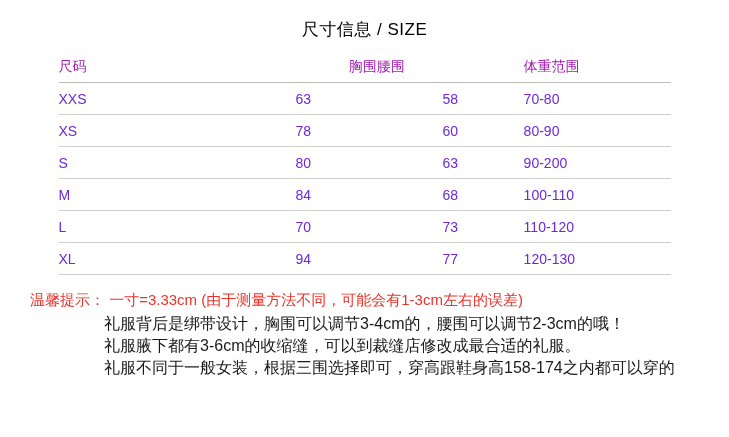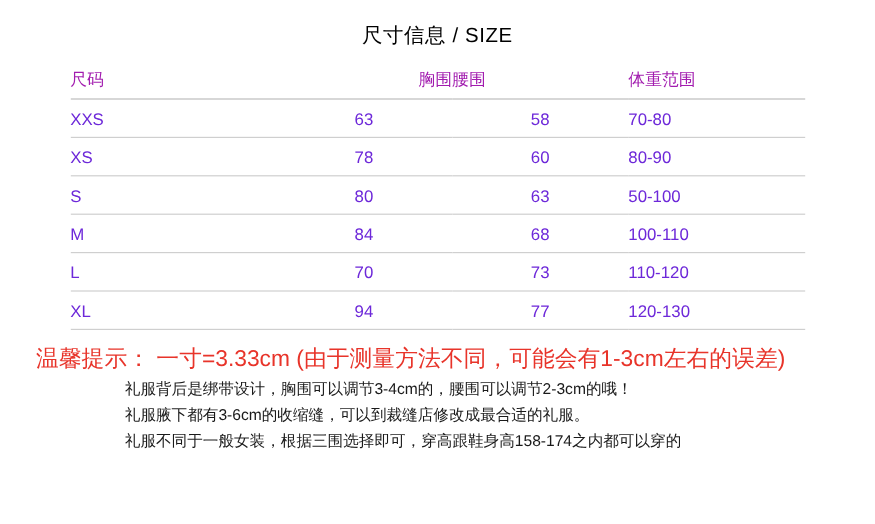--- a/index.html
+++ b/index.html
@@ -63,27 +63,27 @@
   thead .col-wt    { text-align: left; padding-left: 18px; }
 
   .notes {
     margin-top: 14px;
     padding-left: 30px;
     font-size: 13px;
     line-height: 22px;
   }
   .note-warn {
     color: #e8342a;
-    font-size: 19px;
+    font-size: 15px;
     margin-bottom: 2px;
   }
   .note-line {
     color: #1a1a1a;
     padding-left: 74px;
-    font-size: 13px;
+    font-size: 16px;
     white-space: nowrap;
   }
 </style>
 </head>
 <body>
 
 <div class="page">
 
   <div class="title">尺寸信息 / SIZE</div>
 
@@ -107,21 +107,21 @@
         <tr>
           <td class="col-size">XS</td>
           <td class="col-bust">78</td>
           <td class="col-waist">60</td>
           <td class="col-wt">80-90</td>
         </tr>
         <tr>
           <td class="col-size">S</td>
           <td class="col-bust">80</td>
           <td class="col-waist">63</td>
-          <td class="col-wt">50-100</td>
+          <td class="col-wt">90-200</td>
         </tr>
         <tr>
           <td class="col-size">M</td>
           <td class="col-bust">84</td>
           <td class="col-waist">68</td>
           <td class="col-wt">100-110</td>
         </tr>
         <tr>
           <td class="col-size">L</td>
           <td class="col-bust">70</td>

